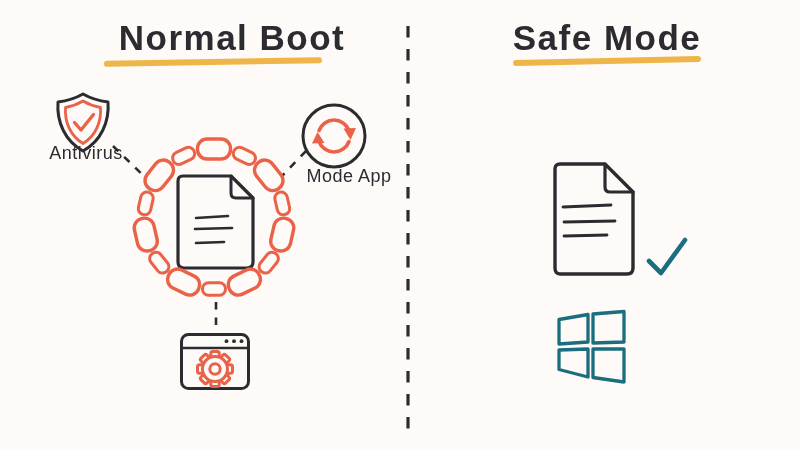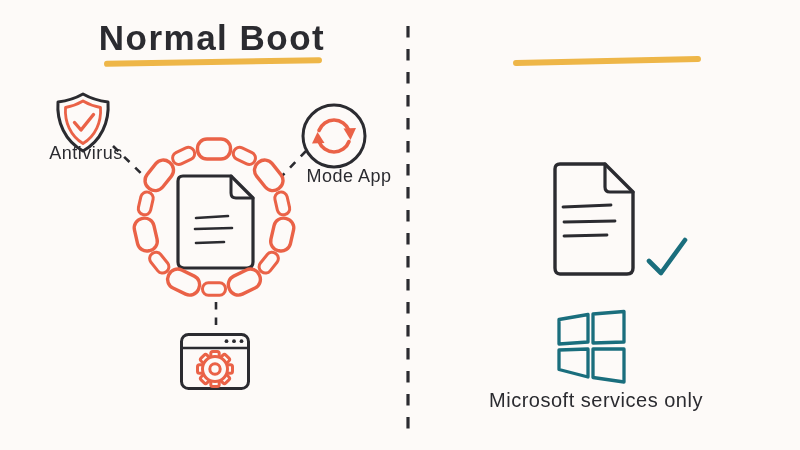--- a/index.html
+++ b/index.html
@@ -47,21 +47,21 @@
 
 <div class="canvas">
 
   <svg class="abs" style="left:0;top:0" width="800" height="450">
     <line class="divider-line" x1="408" y1="26" x2="408" y2="432"></line>
     <line class="dashed" x1="113" y1="146" x2="150" y2="182"></line>
     <line class="dashed" x1="306" y1="151" x2="280" y2="178"></line>
     <line class="dashed" x1="216" y1="302" x2="216" y2="330"></line>
   </svg>
 
-  <div class="abs title" style="left:212px">Normal Boot</div>
+  <div class="abs title" style="left:232px">Normal Boot</div>
   <div class="abs underline" style="left:104px;top:59px;width:218px;transform:rotate(-1deg)"></div>
 
   <svg class="abs" style="left:53px;top:91px" width="60" height="64" viewBox="0 0 60 64">
     <path class="ink-shape" style="stroke-width:3" d="M30 3 C37 7 47 10 55 11 C56.5 31 48 50 30 60 C12 50 3.5 31 5 11 C13 10 23 7 30 3 Z"></path>
     <path class="orange-line" style="stroke-width:2.8" d="M30 10 C35 13 42 15.5 47.5 16.5 C48.5 31 42.5 45 30 52.5 C17.5 45 11.5 31 12.5 16.5 C18 15.5 25 13 30 10 Z"></path>
     <path class="orange-line" style="stroke-width:3.4" d="M21.5 31.5 L28 39 L40.5 23.5"></path>
   </svg>
   <div class="abs label" style="left:86px;top:143px">Antivirus</div>
 
   <svg class="abs" style="left:299px;top:102px" width="70" height="70" viewBox="0 0 70 70">
@@ -112,33 +112,33 @@
         <rect x="31.8" y="19.5" width="8.4" height="9" rx="2" transform="rotate(135 36 37)" class="tooth"></rect>
         <rect x="31.8" y="19.5" width="8.4" height="9" rx="2" transform="rotate(180 36 37)" class="tooth"></rect>
         <rect x="31.8" y="19.5" width="8.4" height="9" rx="2" transform="rotate(225 36 37)" class="tooth"></rect>
         <rect x="31.8" y="19.5" width="8.4" height="9" rx="2" transform="rotate(270 36 37)" class="tooth"></rect>
         <rect x="31.8" y="19.5" width="8.4" height="9" rx="2" transform="rotate(315 36 37)" class="tooth"></rect>
         <circle cx="36" cy="37" r="12.5" class="orange-shape" style="stroke-width: 3;"></circle>
         <circle cx="36" cy="37" r="5.2" class="orange-shape" style="stroke-width: 3;"></circle>
       </g>
   </svg>
 
+  <div class="abs title" style="left:607px">Safe Mode</div>
   <div class="abs underline" style="left:513px;top:58px;width:188px;transform:rotate(-1.2deg)"></div>
 
   <svg class="abs" style="left:545px;top:160px" width="90" height="118" viewBox="0 0 90 118">
     <path class="ink-shape" style="stroke-width:3.4" d="M15 4 H60 L88 32 V108 Q88 114 82 114 H15 Q10 114 10 108 V9 Q10 4 15 4 Z"></path>
     <path class="ink-line" style="stroke-width:3.2" d="M60 4 V27 Q60 32 65 32 H88"></path>
     <path class="ink-line" style="stroke-width:2.8" d="M18 47 L66 45 M19 62 L70 61 M19 76 L62 75"></path>
   </svg>
 
   <svg class="abs" style="left:645px;top:236px" width="44" height="40" viewBox="0 0 44 40">
     <path class="teal-line" style="stroke-width:4.6" d="M4 25 L16 37 L40 4"></path>
   </svg>
 
   <svg class="abs" style="left:555px;top:310px" width="72" height="74" viewBox="0 0 72 74">
     <path class="teal-shape" style="stroke-width:3.3" d="M4 9.5 L33 4.5 L33 32 L4 34 Z"></path>
     <path class="teal-shape" style="stroke-width:3.3" d="M38 4 L69 1.5 L69 32 L38 33 Z"></path>
     <path class="teal-shape" style="stroke-width:3.3" d="M4 40 L33 39 L33 67 L4 59.5 Z"></path>
     <path class="teal-shape" style="stroke-width:3.3" d="M38 39 L69 39 L69 72 L38 67.5 Z"></path>
   </svg>
-  <div class="abs label big" style="left:596px;top:389px">Microsoft services only</div>
 
 </div>
 
 </body></html>

